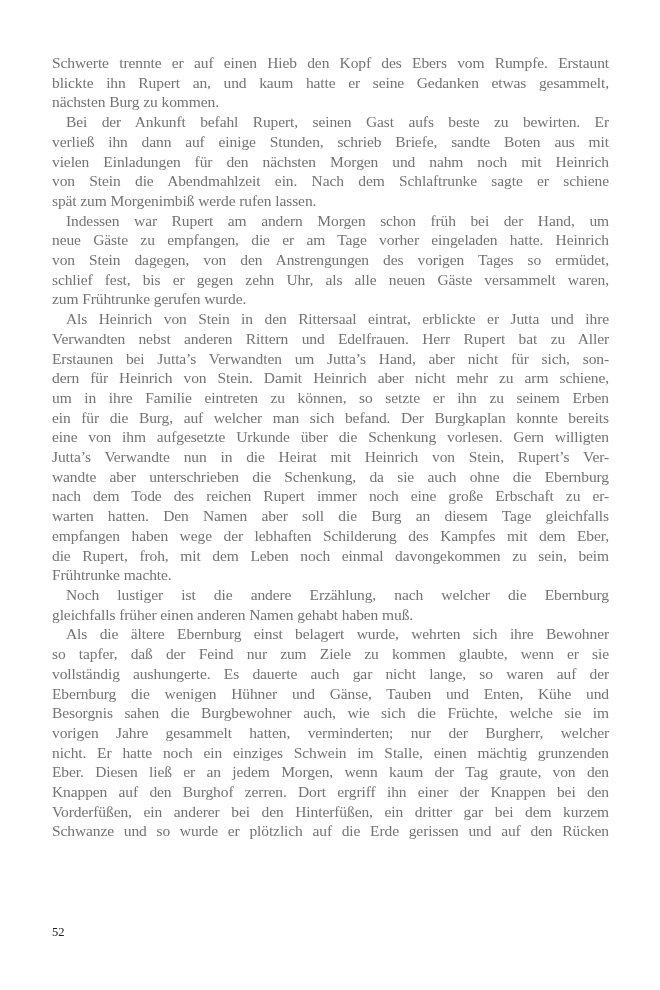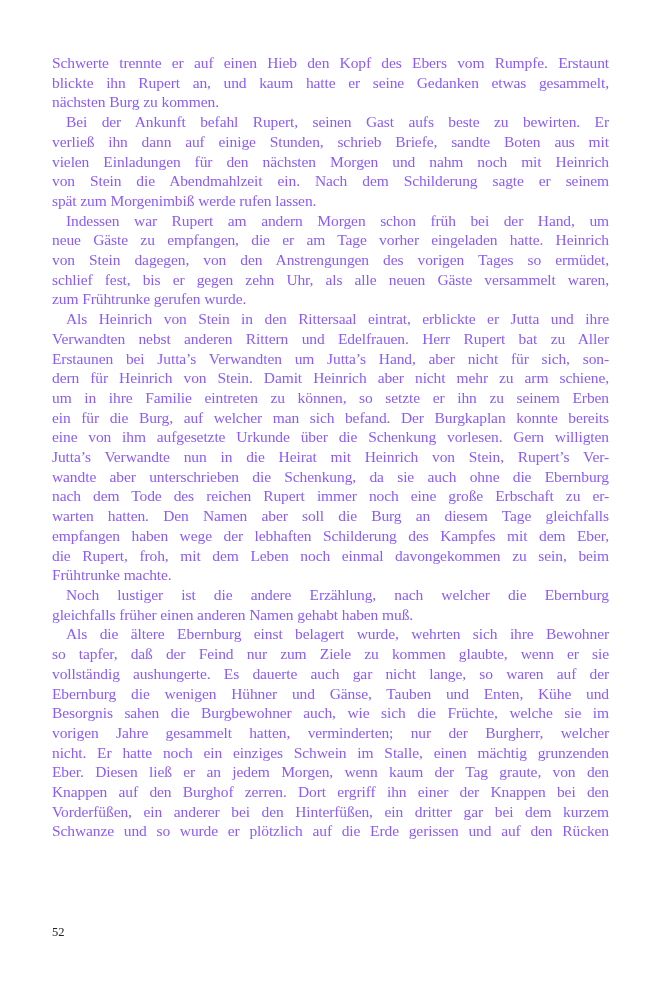--- a/index.html
+++ b/index.html
@@ -30,21 +30,21 @@
     margin: 0;
     padding: 0;
   }
   .line {
     font-size: 15.5px;
     line-height: 19.7px;
     letter-spacing: -0.1px;
     text-align: justify;
     text-align-last: justify;
     white-space: normal;
-    color: #8b5cf6;
+    color: #737373;
   }
   .line.last {
     text-align: right;
     text-align-last: left;
   }
   .line.indent {
     text-indent: 14px;
   }
   .page-number {
     position: absolute;
@@ -62,21 +62,21 @@
   <div class="text-block" id="text-block">
       <div class="paragraph">
         <div class="line">Schwerte trennte er auf einen Hieb den Kopf des Ebers vom Rumpfe. Erstaunt</div>
         <div class="line">blickte ihn Rupert an, und kaum hatte er seine Gedanken etwas gesammelt,</div>
         <div class="line last">nächsten Burg zu kommen.</div>
       </div>
       <div class="paragraph">
         <div class="line indent">Bei der Ankunft befahl Rupert, seinen Gast aufs beste zu bewirten. Er</div>
         <div class="line">verließ ihn dann auf einige Stunden, schrieb Briefe, sandte Boten aus mit</div>
         <div class="line">vielen Einladungen für den nächsten Morgen und nahm noch mit Heinrich</div>
-        <div class="line">von Stein die Abendmahlzeit ein. Nach dem Schilderung sagte er seinem</div>
+        <div class="line">von Stein die Abendmahlzeit ein. Nach dem Schlaftrunke sagte er schiene</div>
         <div class="line last">spät zum Morgenimbiß werde rufen lassen.</div>
       </div>
       <div class="paragraph">
         <div class="line indent">Indessen war Rupert am andern Morgen schon früh bei der Hand, um</div>
         <div class="line">neue Gäste zu empfangen, die er am Tage vorher eingeladen hatte. Heinrich</div>
         <div class="line">von Stein dagegen, von den Anstrengungen des vorigen Tages so ermüdet,</div>
         <div class="line">schlief fest, bis er gegen zehn Uhr, als alle neuen Gäste versammelt waren,</div>
         <div class="line last">zum Frühtrunke gerufen wurde.</div>
       </div>
       <div class="paragraph">

